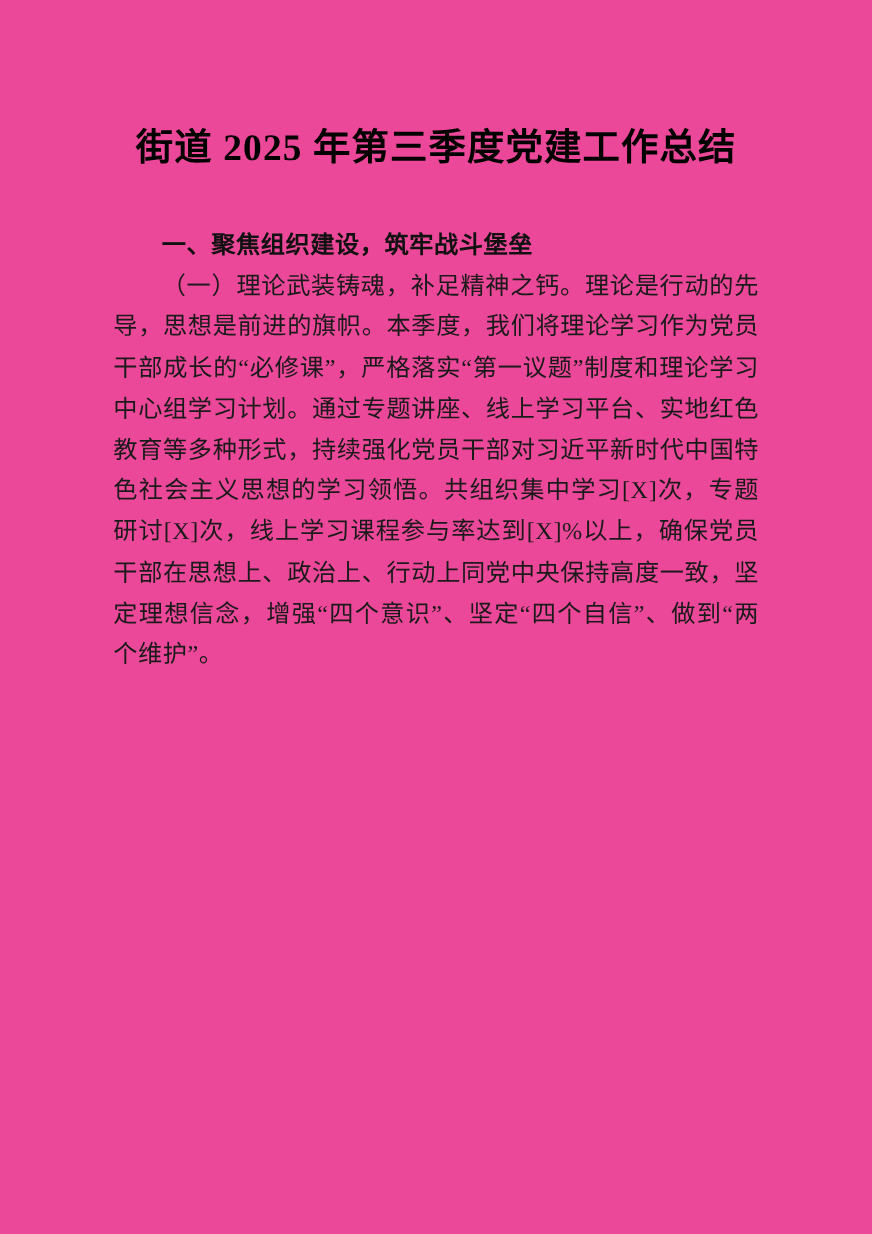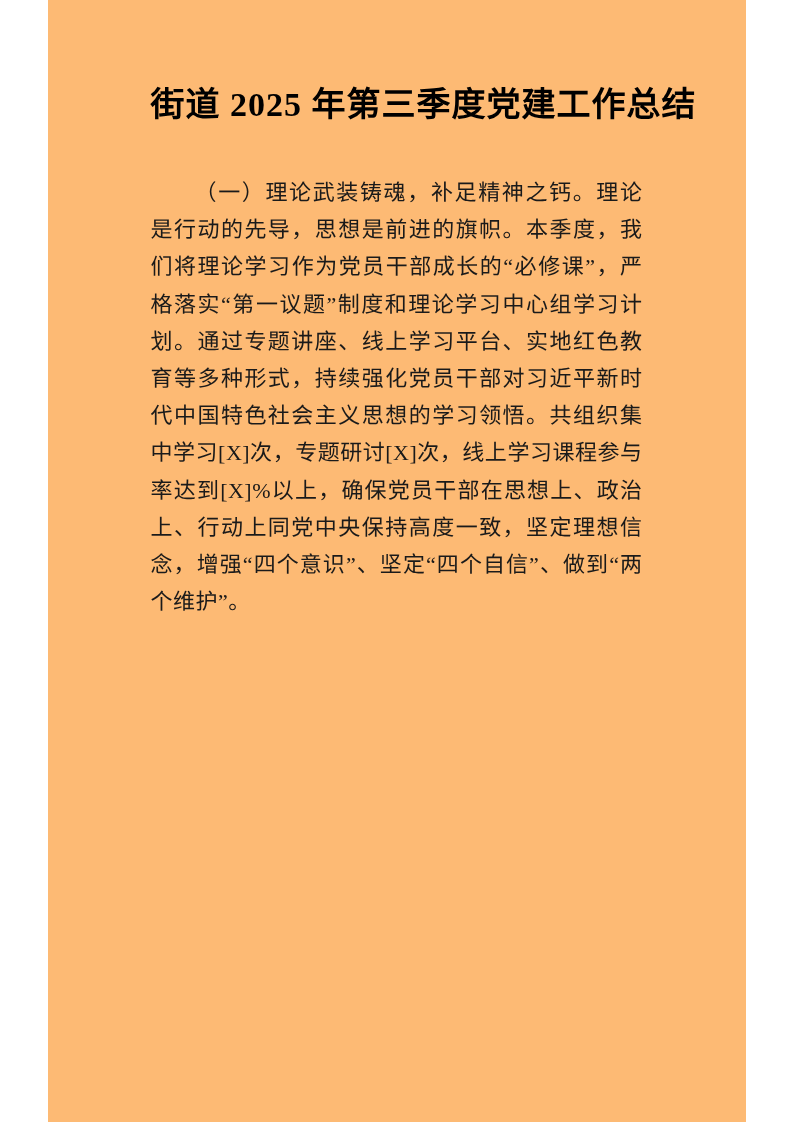--- a/index.html
+++ b/index.html
@@ -2,26 +2,26 @@
 <html lang="zh-CN"><head>
 <meta charset="utf-8">
 <style>
   html, body {
     margin: 0;
     padding: 0;
     background: #ffffff;
   }
   .page {
     position: relative;
-    width: 698px;
+    width: 793px;
     height: 1122px;
     margin: 0 auto;
-    background: #fdba74;
+    background: #ec4899;
     box-sizing: border-box;
-    padding: 82px 103px 0 103px;
+    padding: 112px 103px 0 103px;
     overflow: hidden;
   }
   .doc-title {
     font-family: "Liberation Serif", "DejaVu Serif", serif;
     font-weight: bold;
     font-size: 34px;
     line-height: 46px;
     color: #000000;
     text-align: center;
     letter-spacing: 1px;
@@ -50,16 +50,17 @@
     letter-spacing: 0.5px;
   }
 </style>
 </head>
 <body>
 
 <div class="page">
   <h1 class="doc-title">街道 2025 年第三季度党建工作总结</h1>
 
 
+  <p class="section-heading">一、聚焦组织建设，筑牢战斗堡垒</p>
 
   <p class="body-text">（一）理论武装铸魂，补足精神之钙。理论是行动的先导，思想是前进的旗帜。本季度，我们将理论学习作为党员干部成长的“必修课”，严格落实“第一议题”制度和理论学习中心组学习计划。通过专题讲座、线上学习平台、实地红色教育等多种形式，持续强化党员干部对习近平新时代中国特色社会主义思想的学习领悟。共组织集中学习[X]次，专题研讨[X]次，线上学习课程参与率达到[X]%以上，确保党员干部在思想上、政治上、行动上同党中央保持高度一致，坚定理想信念，增强“四个意识”、坚定“四个自信”、做到“两个维护”。</p>
 
 </div>
 
 </body></html>

